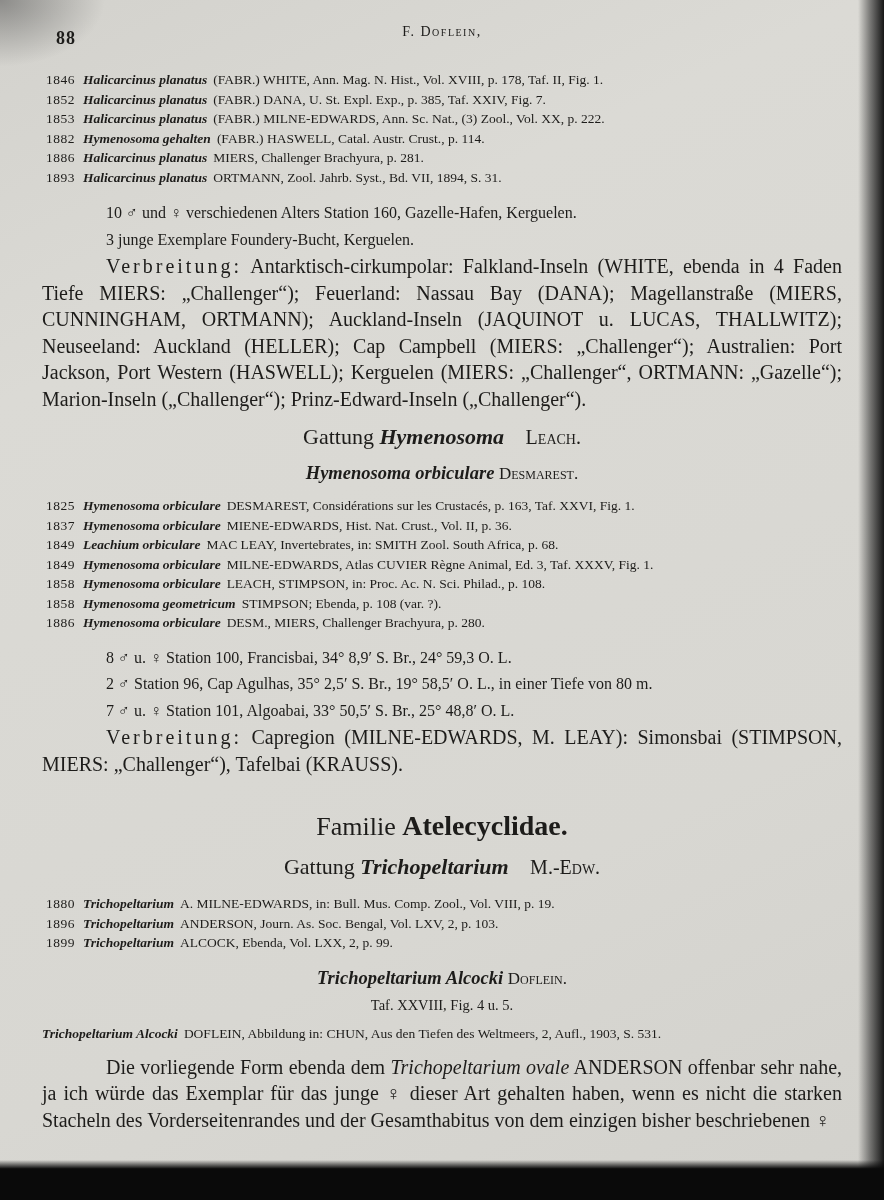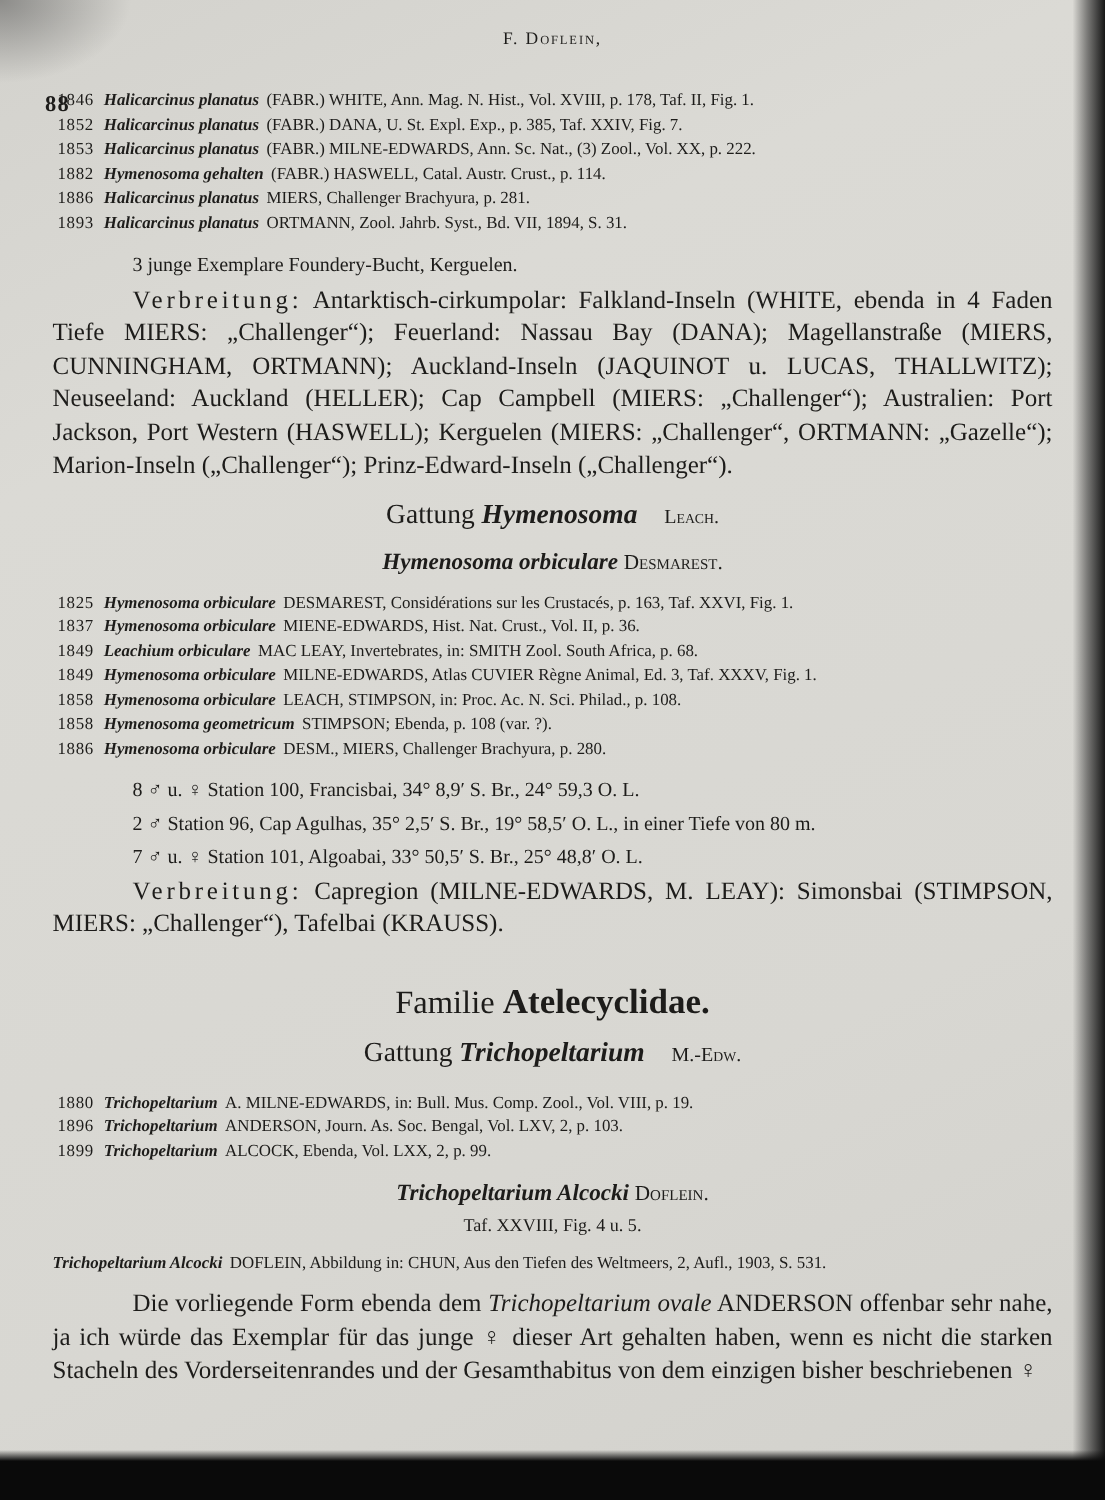--- a/index.html
+++ b/index.html
@@ -20,41 +20,41 @@
     position:absolute; right:0; top:0; width:26px; height:100%;
     background:linear-gradient(to right, rgba(35,35,35,0) 0%, rgba(45,45,45,.55) 45%, #161616 100%);
   }
   .edge-bottom{
     position:absolute; left:0; bottom:0; width:100%; height:40px;
     background:linear-gradient(to bottom, rgba(10,10,10,0) 0%, #0a0a0a 22%);
   }
 
   .running-head{ position:relative; text-align:center; padding-top:22px; height:42px; }
   .runtitle{ font-variant:small-caps; font-size:14px; letter-spacing:1.5px; }
-  .pagenum{ position:absolute; left:36px; top:28px; font-size:18px; font-weight:700; letter-spacing:1px;margin-top:45px; }
+  .pagenum{ position:absolute; left:56px; top:28px; font-size:18px; font-weight:700; letter-spacing:1px; }
 
   .syn-list{ padding:0 40px 0 46px; }
   .syn-list-1{ margin-top:28px; }
   .syn-list-2{ margin-top:10px; }
   .syn-list-3{ margin-top:12px; }
   .syn-line{ font-size:13.5px; line-height:19.5px; white-space:nowrap; }
   .yr{ letter-spacing:.5px; margin-right:8px; }
   .taxon{ font-style:italic; font-weight:700; margin-right:6px; }
 
   .text-block{ padding:0 42px; }
   .text-block-1{ margin-top:13px; }
   .text-block-2{ margin-top:12px; }
   .record{ font-size:16px; line-height:26.5px; text-indent:64px; }
   .para{ font-size:20px; line-height:26.5px; text-indent:64px; text-align:justify; }
   .sperr{ letter-spacing:3px; }
 
   .h-genus{ margin-top:10px; text-align:center; font-weight:400; font-size:22px; line-height:30px; }
   .h-genus--tight{ margin-top:6px; }
   .gtaxon{ font-style:italic; font-weight:700; }
-  .gauthor{ font-variant:small-caps; font-size:16px;margin-left:16px; }
+  .gauthor{ font-variant:small-caps; font-size:20px;margin-left:16px; }
 
   .h-species{ margin-top:9px; text-align:center; font-style:italic; font-weight:700; font-size:18.5px; line-height:24px; }
   .h-species--sp2{ margin-top:13px; }
   .sauthor{ font-style:normal; font-weight:400; font-variant:small-caps; font-size:17px; }
 
   .h-family{ margin-top:30px; text-align:center; font-weight:400; font-size:26px; line-height:38px; }
   .ftaxon{ font-weight:700; font-size:28px; }
 
   .plate-line{ margin-top:4px; text-align:center; font-size:14.5px; line-height:20px; }
 
@@ -77,20 +77,21 @@
   <section class="syn-list syn-list-1">
     <div class="syn-line"><span class="yr">1846</span><span class="taxon">Halicarcinus planatus</span><span class="cit">(FABR.) WHITE, Ann. Mag. N. Hist., Vol. XVIII, p. 178, Taf. II, Fig. 1.</span></div>
     <div class="syn-line"><span class="yr">1852</span><span class="taxon">Halicarcinus planatus</span><span class="cit">(FABR.) DANA, U. St. Expl. Exp., p. 385, Taf. XXIV, Fig. 7.</span></div>
     <div class="syn-line"><span class="yr">1853</span><span class="taxon">Halicarcinus planatus</span><span class="cit">(FABR.) MILNE-EDWARDS, Ann. Sc. Nat., (3) Zool., Vol. XX, p. 222.</span></div>
     <div class="syn-line"><span class="yr">1882</span><span class="taxon">Hymenosoma gehalten</span><span class="cit">(FABR.) HASWELL, Catal. Austr. Crust., p. 114.</span></div>
     <div class="syn-line"><span class="yr">1886</span><span class="taxon">Halicarcinus planatus</span><span class="cit">MIERS, Challenger Brachyura, p. 281.</span></div>
     <div class="syn-line"><span class="yr">1893</span><span class="taxon">Halicarcinus planatus</span><span class="cit">ORTMANN, Zool. Jahrb. Syst., Bd. VII, 1894, S. 31.</span></div>
   </section>
 
   <section class="text-block text-block-1">
+    <p class="record">10 ♂ und ♀ verschiedenen Alters Station 160, Gazelle-Hafen, Kerguelen.</p>
     <p class="record">3 junge Exemplare Foundery-Bucht, Kerguelen.</p>
     <p class="para"><span class="sperr">Verbreitung:</span><span> Antarktisch-cirkumpolar: Falkland-Inseln (WHITE, ebenda in 4 Faden Tiefe MIERS: „Challenger“); Feuerland: Nassau Bay (DANA); Magellanstraße (MIERS, CUNNINGHAM, ORTMANN); Auckland-Inseln (JAQUINOT u. LUCAS, THALLWITZ); Neuseeland: Auckland (HELLER); Cap Campbell (MIERS: „Challenger“); Australien: Port Jackson, Port Western (HASWELL); Kerguelen (MIERS: „Challenger“, ORTMANN: „Gazelle“); Marion-Inseln („Challenger“); Prinz-Edward-Inseln („Challenger“).</span></p>
   </section>
 
   <h2 class="h-genus">
     <span class="gpfx">Gattung</span>
     <span class="gtaxon">Hymenosoma</span>
     <span class="gauthor">Leach.</span>
   </h2>
 

